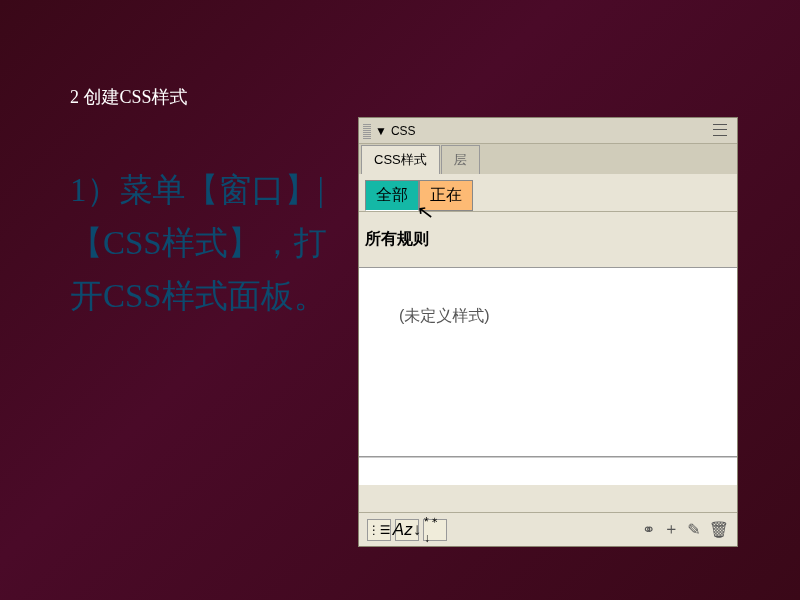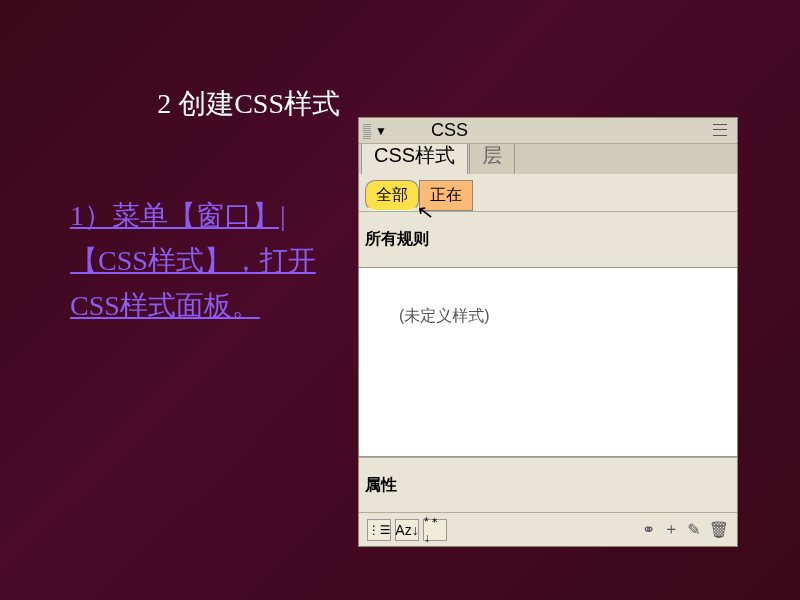--- a/index.html
+++ b/index.html
@@ -12,29 +12,27 @@
       position: relative;
     }
     .slide-text {
       position: absolute;
       left: 70px;
       top: 85px;
       width: 270px;
       color: #ffffff;
     }
     .heading {
-      font-size: 28px;
-      margin-bottom: 71px;
-      text-align: right;
+      font-size: 18px;
+      margin-bottom: 55px;
     }
     .body-text {
-      font-size: 28px;
-      color: #8b5cf6;
+      font-size: 33px;
+      color: #0c4a6e;
       line-height: 1.6;
-      text-decoration: underline;
     }
     .panel {
       position: absolute;
       left: 358px;
       top: 117px;
       width: 380px;
       height: 430px;
       background: #e8e4d6;
       border: 1px solid #8a8470;
       font-family: "Tahoma", "SimSun", sans-serif;
@@ -54,23 +52,22 @@
       width: 8px;
       height: 16px;
       background: repeating-linear-gradient(0deg, #999 0 1px, transparent 1px 2px);
       margin-right: 4px;
     }
     .collapse-arrow {
       font-size: 12px;
       margin-right: 4px;
     }
     .panel-title {
-      font-size: 18px;
+      font-size: 12px;
       font-family: "Arial", sans-serif;
-      margin-left: 40px;
     }
     .menu-icon {
       position: absolute;
       right: 6px;
       top: 4px;
       width: 18px;
       height: 16px;
       display: flex;
       flex-direction: column;
       justify-content: space-around;
@@ -86,44 +83,43 @@
       align-items: flex-end;
       background: #d0ccba;
       padding-left: 2px;
     }
     .tab {
       padding: 5px 12px;
       background: #d0ccba;
       border: 1px solid #999;
       border-bottom: none;
       color: #666;
-      font-size: 20px;
+      font-size: 13px;
       margin-right: 1px;
       cursor: pointer;
     }
     .tab.active {
       background: #e8e4d6;
       color: #000;
     }
     .sub-buttons {
       display: flex;
       padding: 6px 6px 0 6px;
       gap: 0;
     }
     .sub-btn {
       padding: 4px 10px;
       border: 1px solid #888;
       background: #fdba74;
       font-size: 16px;
       cursor: pointer;
     }
     .sub-btn.active {
-      background: #fde047;
+      background: #14b8a6;
       border-bottom: 1px solid #fff;
-      border-radius: 10px;
     }
     .cursor {
       position: absolute;
       left: 58px;
       top: 82px;
       font-size: 20px;
       color: #000;
       transform: rotate(-8deg);
       pointer-events: none;
       z-index: 10;
@@ -186,21 +182,21 @@
       justify-content: center;
       font-size: 12px;
       font-family: Arial;
       cursor: pointer;
     }
     .footer-icon {
       font-size: 16px;
       color: #555;
       cursor: pointer;
     }
-    .az { font-size: 14px; }
+    .az { font-size: 17px; font-style: italic; }
   </style>
 </head>
 <body>
 
 <div class="slide-text">
   <div class="heading">2 创建CSS样式</div>
   <div class="body-text">1）菜单【窗口】|【CSS样式】，打开CSS样式面板。</div>
 </div>
 
 <div class="panel">
@@ -225,21 +221,20 @@
     <div class="sub-btn">正在</div>
   </div>
 
   <span class="cursor">↖</span>
 
   <div class="section-label">所有规则</div>
   <div class="rules-area">
     <div class="no-style">(未定义样式)</div>
   </div>
 
-  <div class="section-label">属性</div>
   <div class="props-area"></div>
 
   <div class="footer-bar">
     <div class="footer-left">
       <div class="footer-btn">⋮☰</div>
       <div class="footer-btn az">Aᴢ↓</div>
       <div class="footer-btn">*＊↓</div>
     </div>
     <div class="footer-right">
       <span class="footer-icon">⚭</span>

